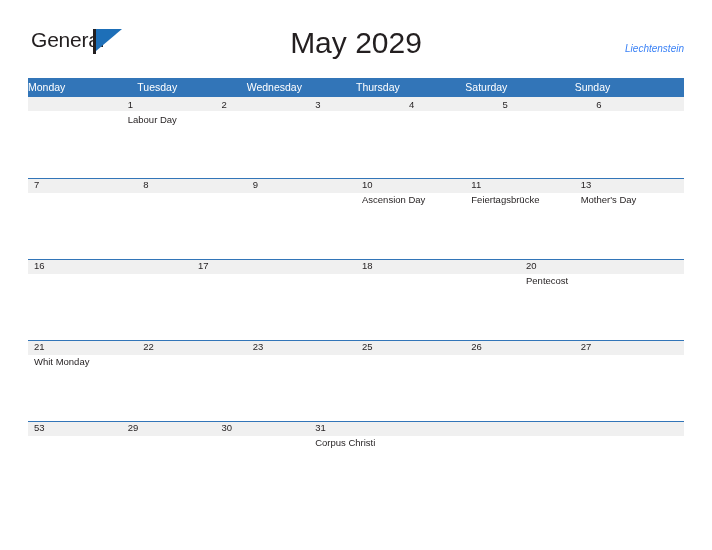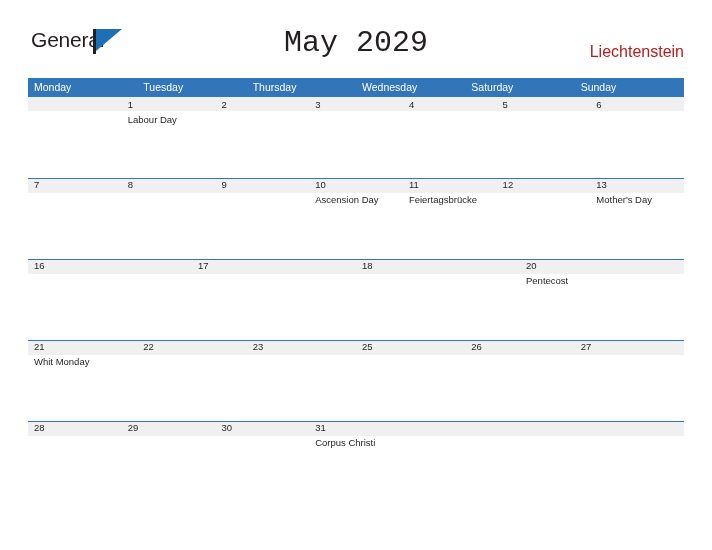--- a/index.html
+++ b/index.html
@@ -75,51 +75,51 @@
   .cal-title {
     position: absolute;
     left: 0;
     right: 0;
     top: 26px;
     text-align: center;
     font-size: 30px;
     color: #231f20;
     font-weight: normal;
     letter-spacing: 0px;
-    font-family: Liberation Mono, monospace;
+    font-family: Liberation Sans, sans-serif;
   }
 
   .cal-country {
     position: absolute;
     right: 28px;
     top: 43px;
-    font-size: 16px;
-    color: #b91c1c;
-    font-family: "Liberation Sans", sans-serif;
+    font-size: 10px;
+    color: #3b82f6;
+    font-family: "Liberation Sans", sans-serif;
+    font-style: italic;
   }
 
   
   .grid {
     position: absolute;
     left: 28px;
     top: 78px;
     width: 656px;
   }
 
   .weekday-row {
     display: flex;
     background: #3275b8;
     height: 19px;
   }
   .weekday {
     flex: 1 1 0;
     color: #ffffff;
     font-size: 10.5px;
     line-height: 19px;
-    padding-left: 6px;
     box-sizing: border-box;
     font-family: "Liberation Sans", sans-serif;
   }
 
   .week-row {
     position: relative;
     height: 81px;
     background: #ffffff;
   }
   .week-row.first {
@@ -199,22 +199,22 @@
     <div class="cal-title">May 2029</div>
 
     <div class="cal-country">Liechtenstein</div>
   </div>
 
   <div class="grid">
 
     <div class="weekday-row">
       <div class="weekday">Monday</div>
       <div class="weekday">Tuesday</div>
+      <div class="weekday">Wednesday</div>
       <div class="weekday">Thursday</div>
-      <div class="weekday">Wednesday</div>
       <div class="weekday">Saturday</div>
       <div class="weekday">Sunday</div>
     </div>
 
     <div class="week-row first">
 
       <div class="date-band"></div>
       <div class="cells">
         <div class="cell">
           <span class="day-num"></span>
@@ -265,24 +265,20 @@
         </div>
         <div class="cell">
           <span class="day-num">10</span>
           <span class="event">Ascension Day</span>
         </div>
         <div class="cell">
           <span class="day-num">11</span>
           <span class="event">Feiertagsbrücke</span>
         </div>
         <div class="cell">
-          <span class="day-num">12</span>
-
-        </div>
-        <div class="cell">
           <span class="day-num">13</span>
           <span class="event">Mother's Day</span>
         </div>
       </div>
     </div>
 
     <div class="week-row">
       <div class="row-top-rule"></div>
       <div class="date-band"></div>
       <div class="cells">
@@ -334,21 +330,21 @@
 
         </div>
       </div>
     </div>
 
     <div class="week-row">
       <div class="row-top-rule"></div>
       <div class="date-band"></div>
       <div class="cells">
         <div class="cell">
-          <span class="day-num">28</span>
+          <span class="day-num">53</span>
 
         </div>
         <div class="cell">
           <span class="day-num">29</span>
 
         </div>
         <div class="cell">
           <span class="day-num">30</span>
 
         </div>

